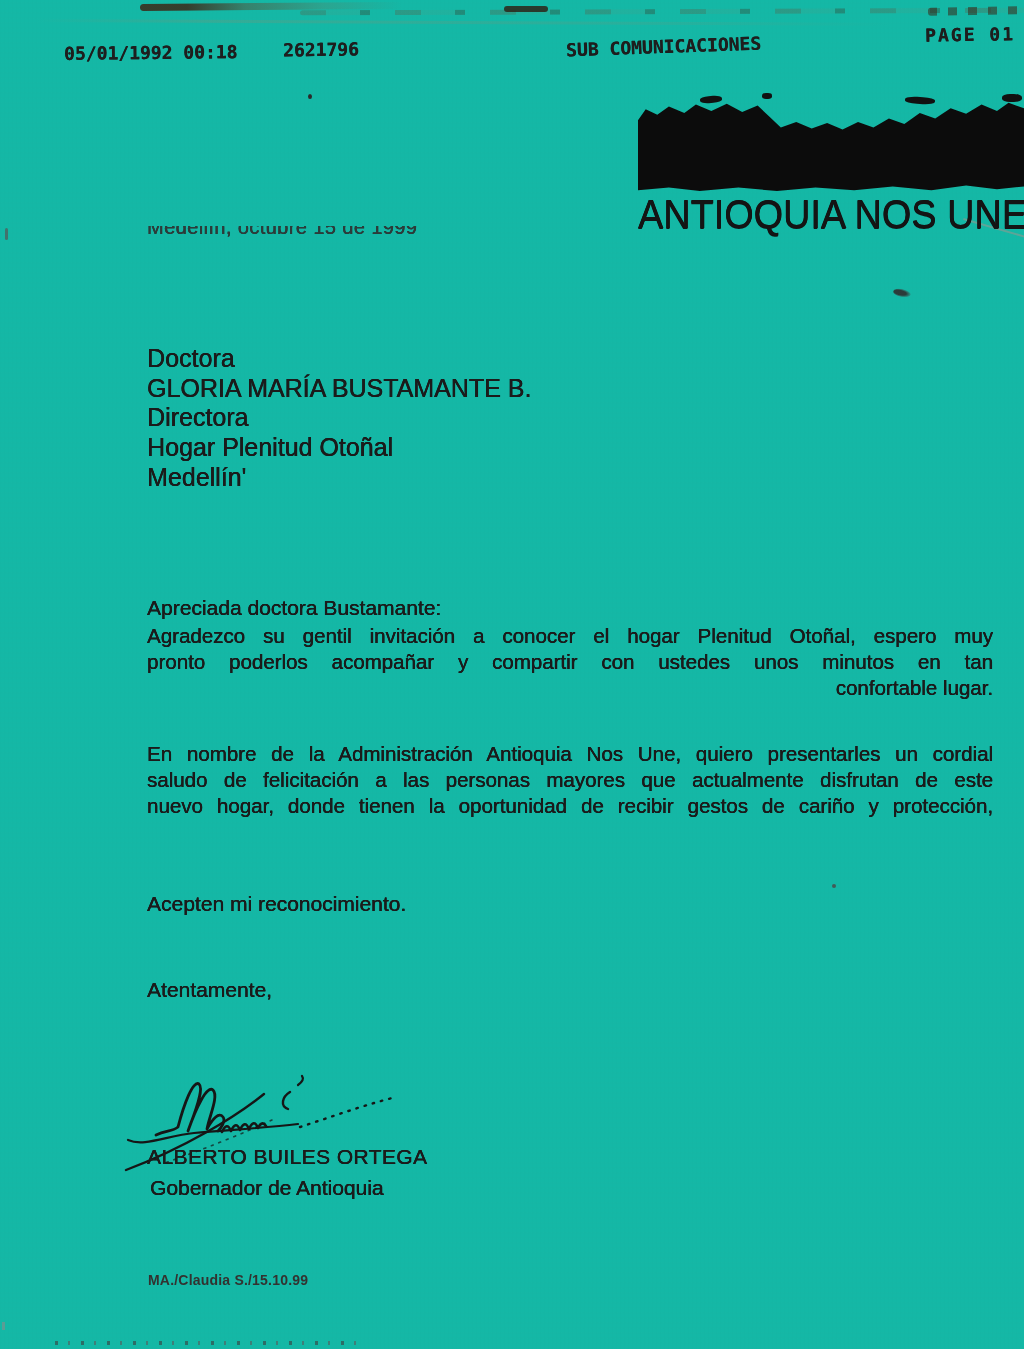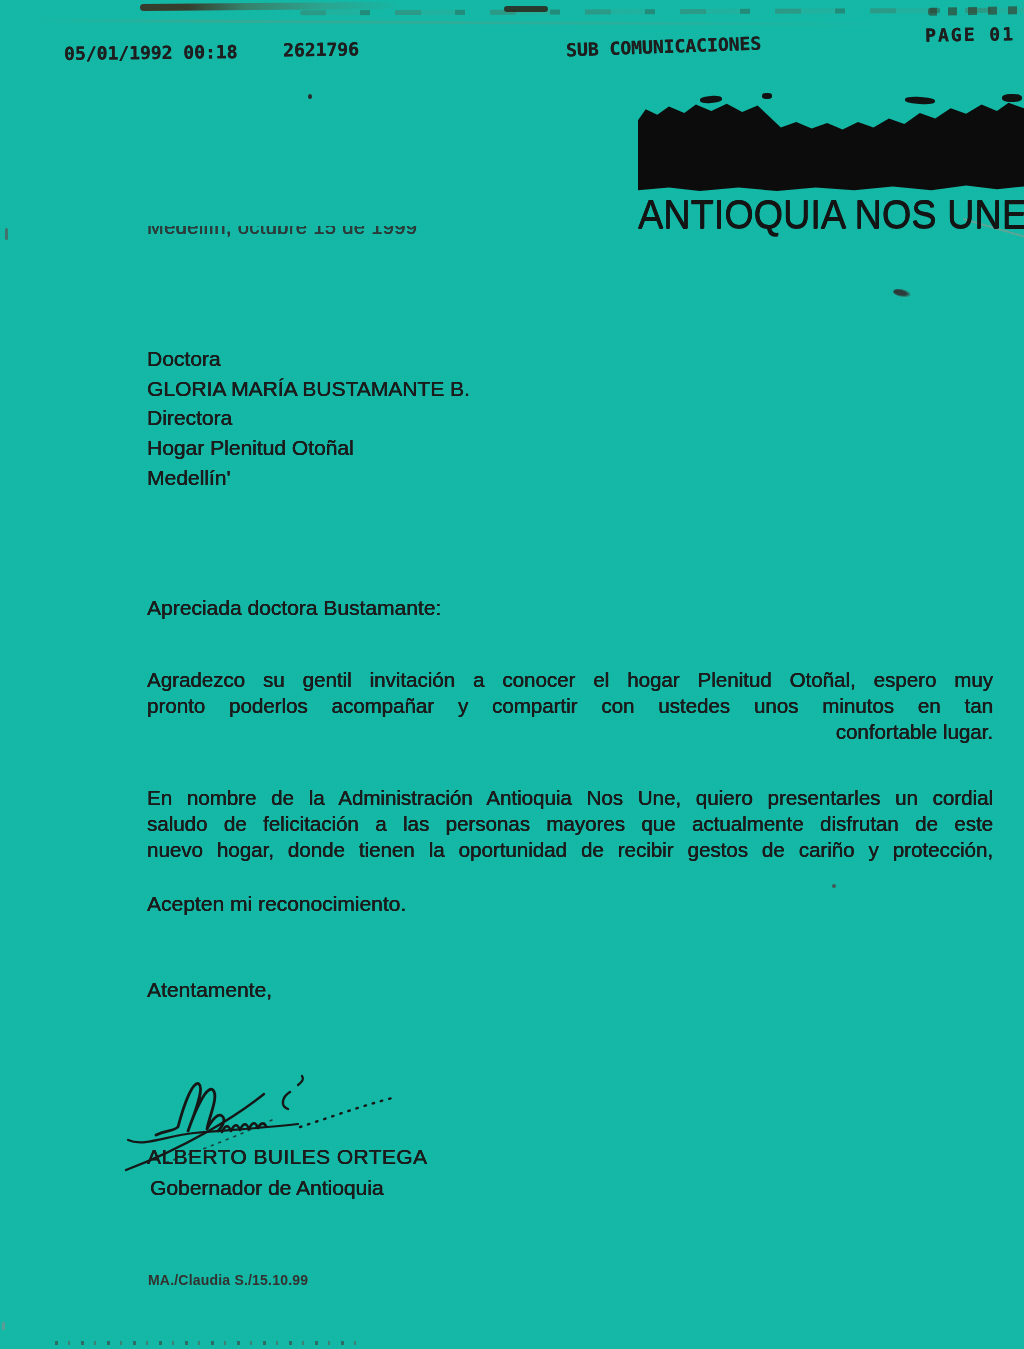--- a/index.html
+++ b/index.html
@@ -48,24 +48,24 @@
   }
 
   
   .dateline-clip {
     position:absolute; left:147px; top:226px; width:320px; height:15px; overflow:hidden;
   }
   .dateline-clip span {
     display:block; margin-top:-10px; font-size:20px; letter-spacing:0.4px;
     color:#2f2f2f; filter:blur(0.55px); opacity:0.9; white-space:nowrap;
   }
-  .recipient { position:absolute; left:147px; top:344px; font-size:21px; line-height:29.7px; }
+  .recipient { position:absolute; left:147px; top:344px; font-size:25px; line-height:29.7px; }
   .salutation { position:absolute; left:147px; top:596px; font-size:21px; }
 
-  .para { position:absolute; left:147px; width:846px; font-size:20.5px;margin-top:44px; }
+  .para { position:absolute; left:147px; width:846px; font-size:20.5px; }
   .para-1 { top:624px; }
   .para-2 { top:742px; }
   .jline { height:26px; overflow:hidden; text-align:justify; }
   .jline::after { content:""; display:inline-block; width:100%; height:0; }
   .plainline { height:26px; overflow:hidden; text-align:right; }
 
   .acknowledgment { position:absolute; left:147px; top:892px; font-size:21px; }
   .closing        { position:absolute; left:147px; top:978px; font-size:21px;text-align:right; }
 
   .signature-svg { position:absolute; left:122px; top:1072px; }

